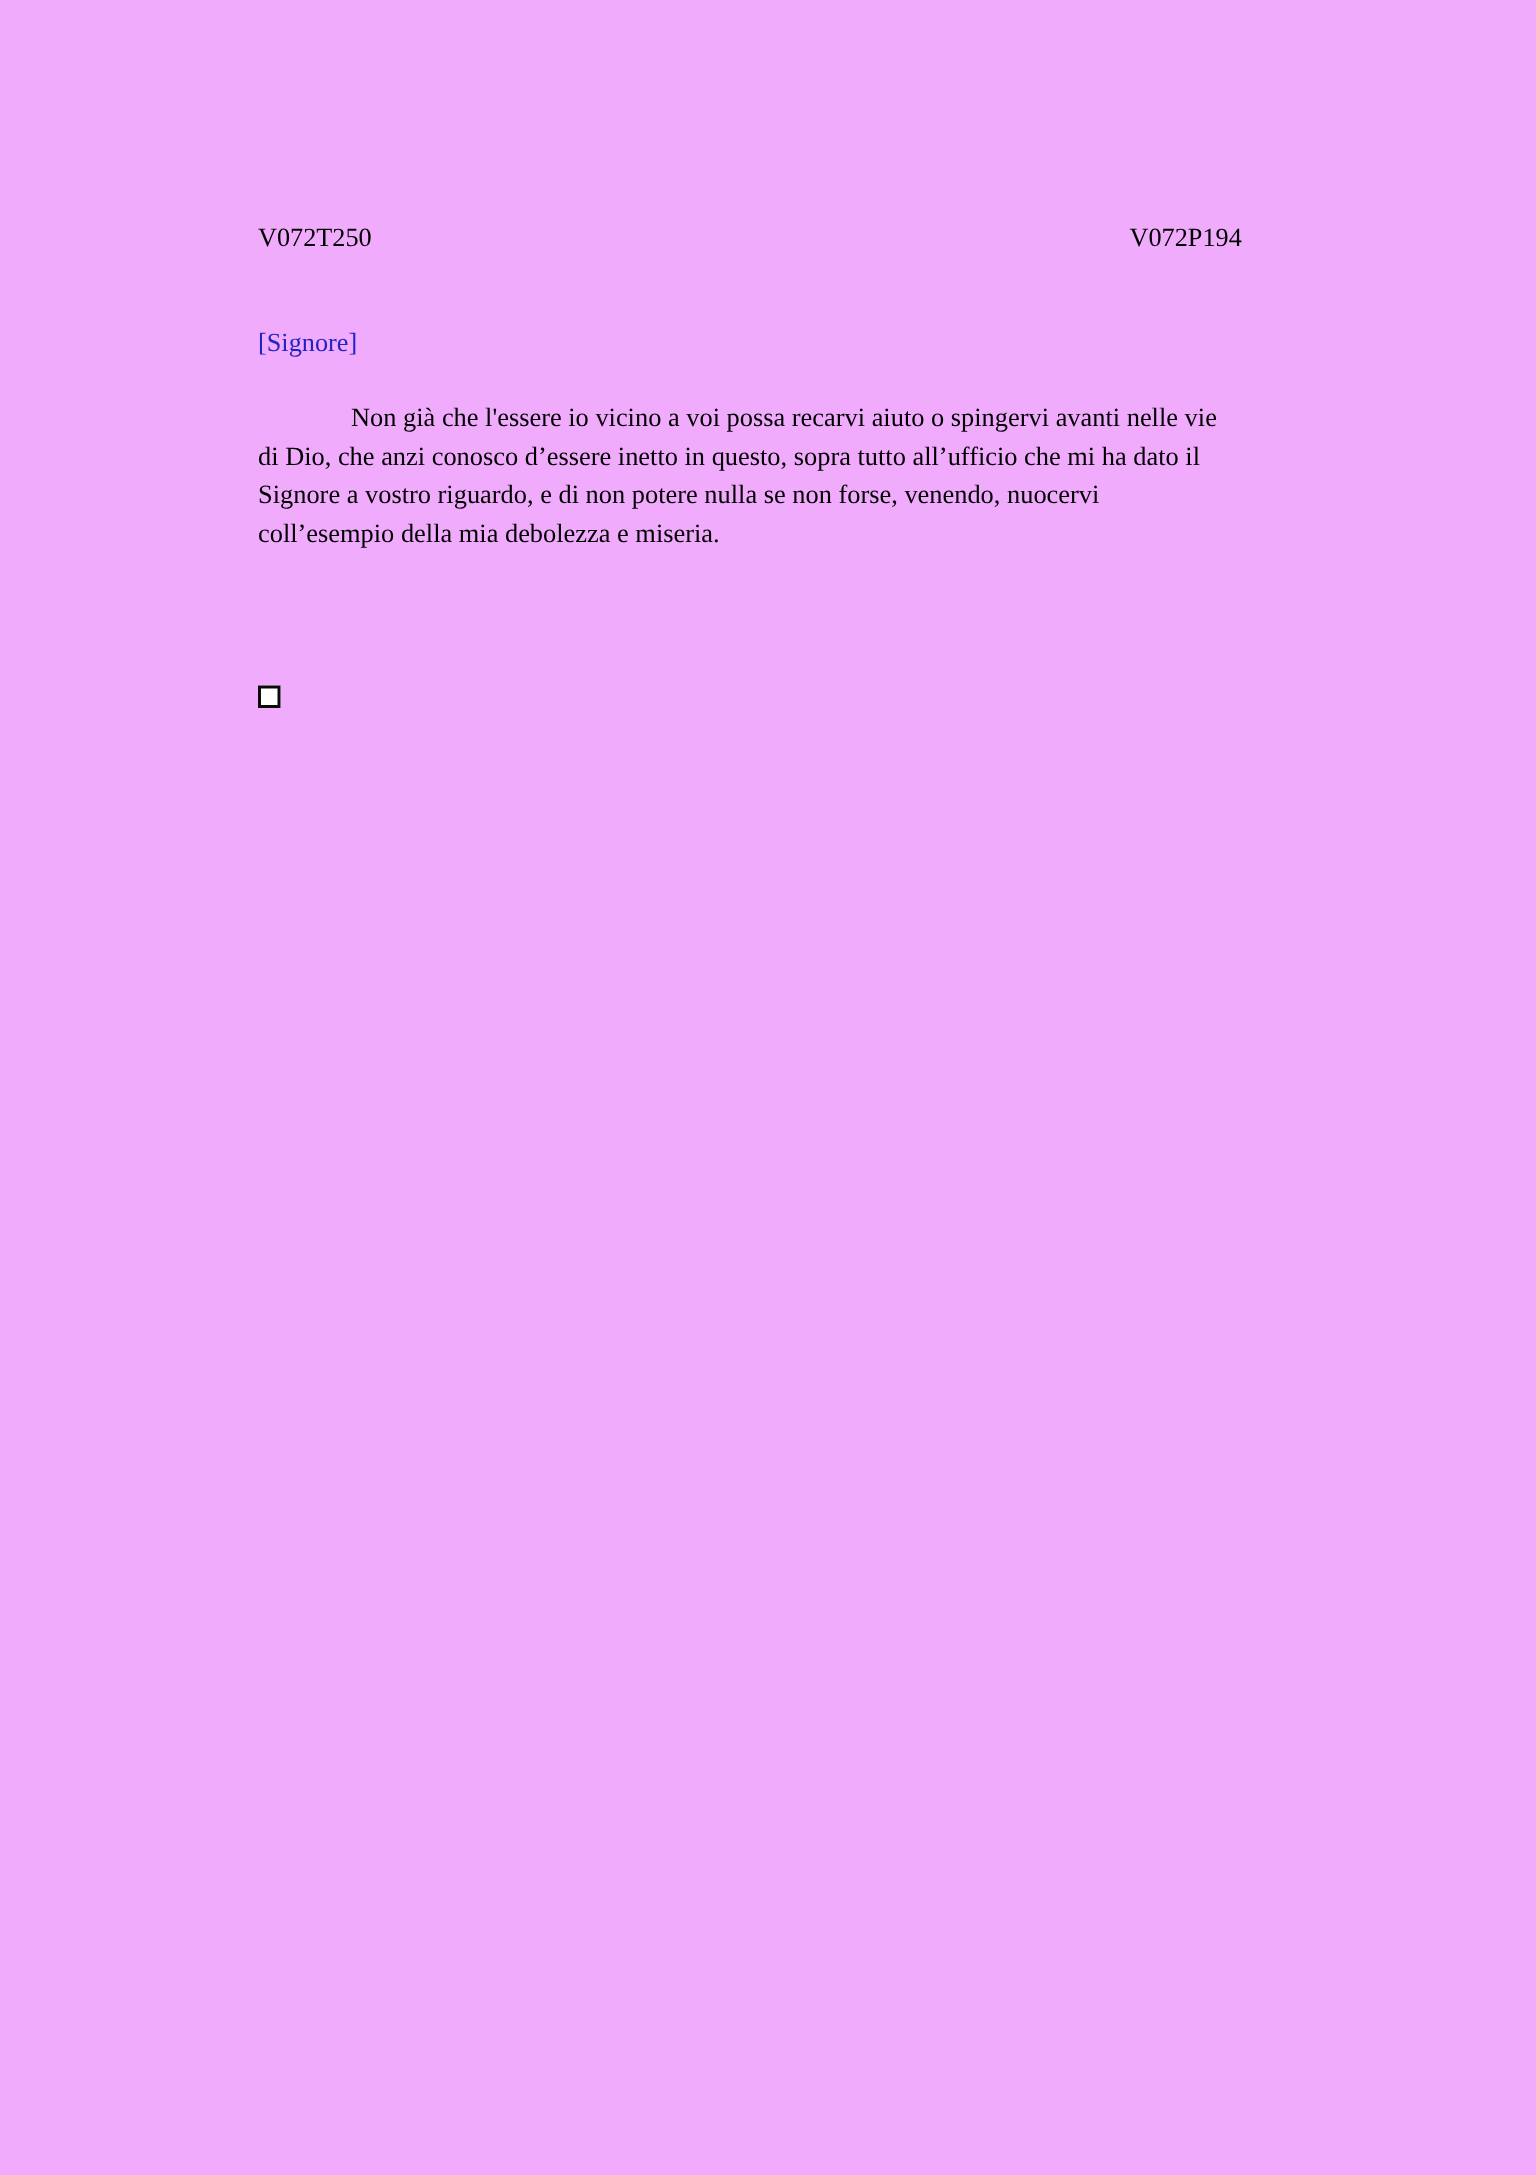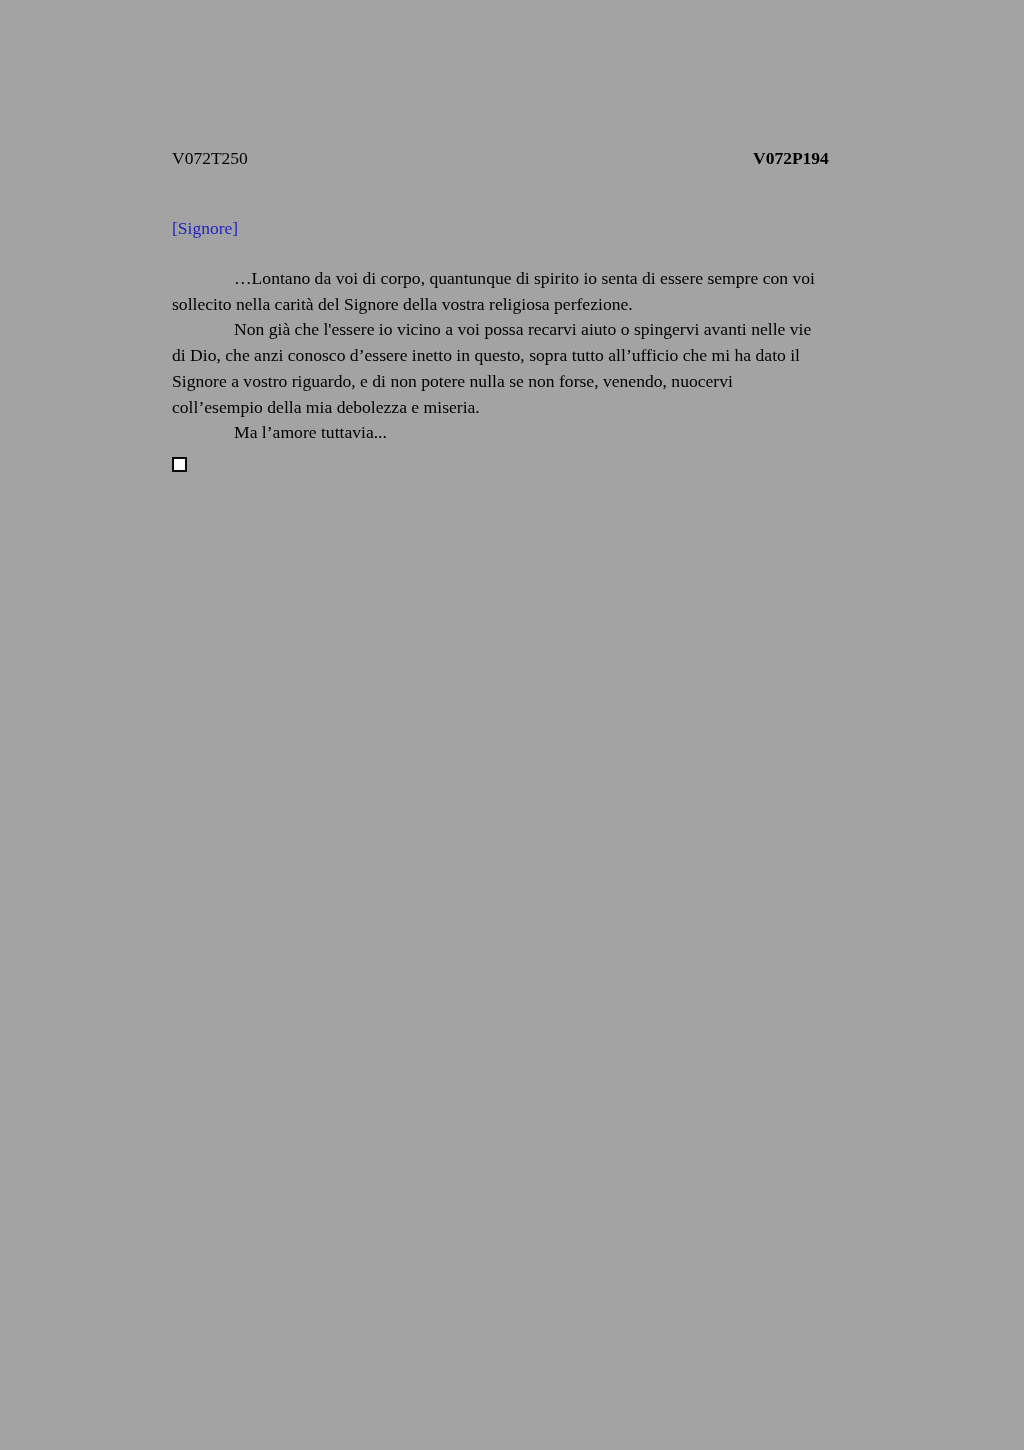--- a/index.html
+++ b/index.html
@@ -8,34 +8,34 @@
   }
   body {
     width: 1024px;
     height: 1450px;
     background: #ffffff;
   }
   .page {
     position: relative;
     width: 1024px;
     height: 1450px;
-    background: #a3a3a3;
+    background: #f0abfc;
     color: #000000;
     font-family: "Liberation Serif", serif;
     overflow: hidden;
   }
   .header-code {
     position: absolute;
     top: 147px;
     font-size: 17.5px;
     line-height: 22px;
     white-space: nowrap;
   }
   .header-code.left  { left: 172px; }
-  .header-code.right { left: 753px; font-weight: bold; }
+  .header-code.right { left: 753px; }
   .doc-title {
     position: absolute;
     left: 172px;
     top: 217px;
     font-size: 17.5px;
     line-height: 22px;
     color: #2323c4;
     white-space: nowrap;
   }
   .body-text {
@@ -67,24 +67,21 @@
 
 <div class="page">
 
   <span class="header-code left">V072T250</span>
 
   <span class="header-code right">V072P194</span>
 
   <div class="doc-title">[Signore]</div>
 
   <div class="body-text">
-    <p>…Lontano da voi di corpo, quantunque di spirito io senta di essere sempre con voi
-sollecito nella carità del Signore della vostra religiosa perfezione.</p>
     <p>Non già che l'essere io vicino a voi possa recarvi aiuto o spingervi avanti nelle vie
 di Dio, che anzi conosco d’essere inetto in questo, sopra tutto all’ufficio che mi ha dato il
 Signore a vostro riguardo, e di non potere nulla se non forse, venendo, nuocervi
 coll’esempio della mia debolezza e miseria.</p>
-    <p>Ma l’amore tuttavia...</p>
   </div>
 
   <div class="empty-square"></div>
 
 </div>
 
 </body></html>

